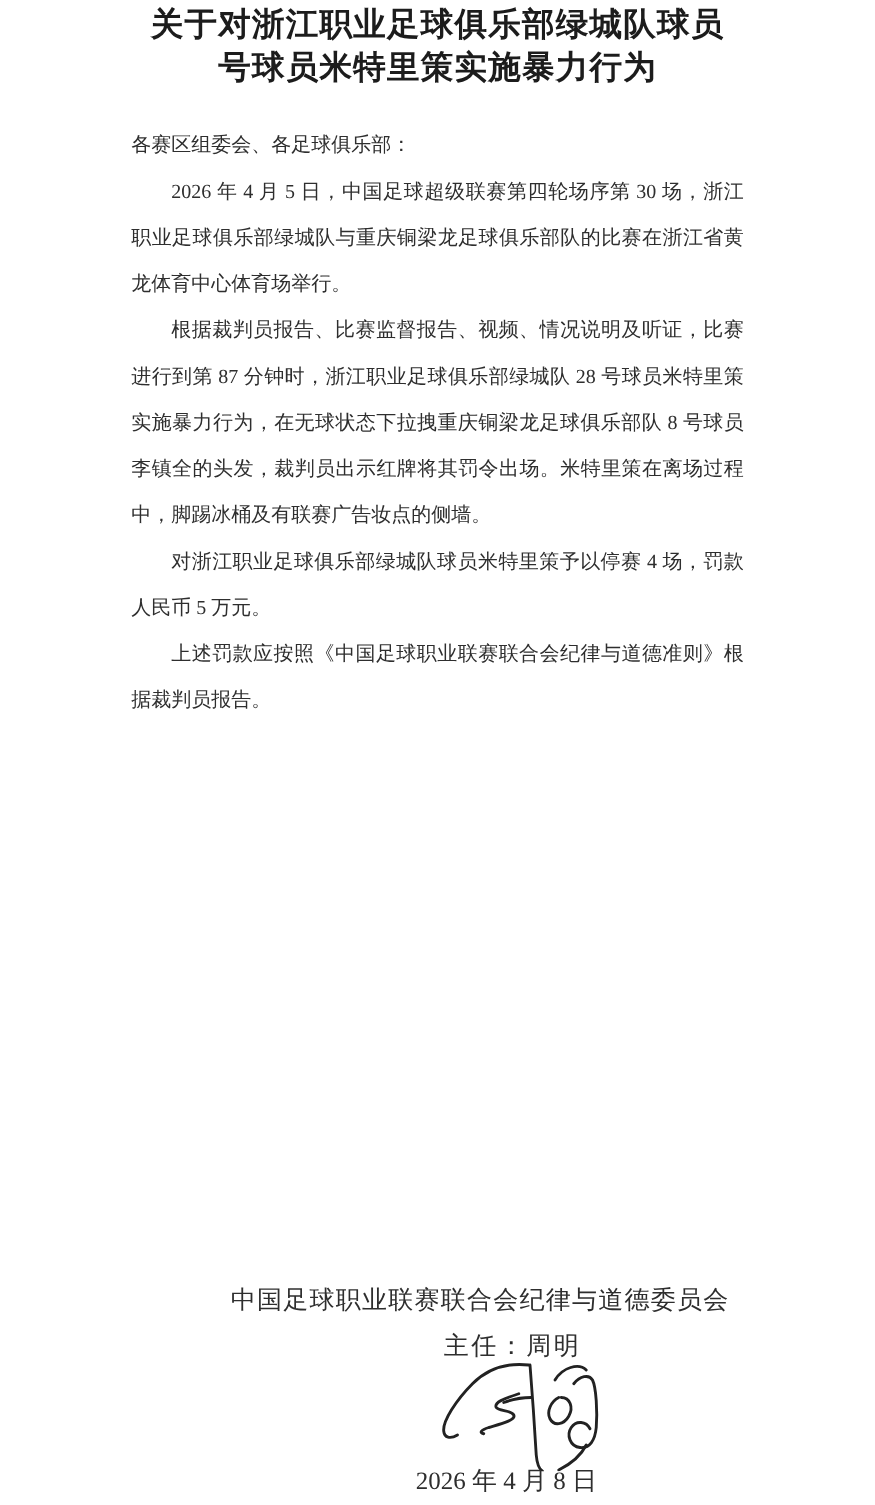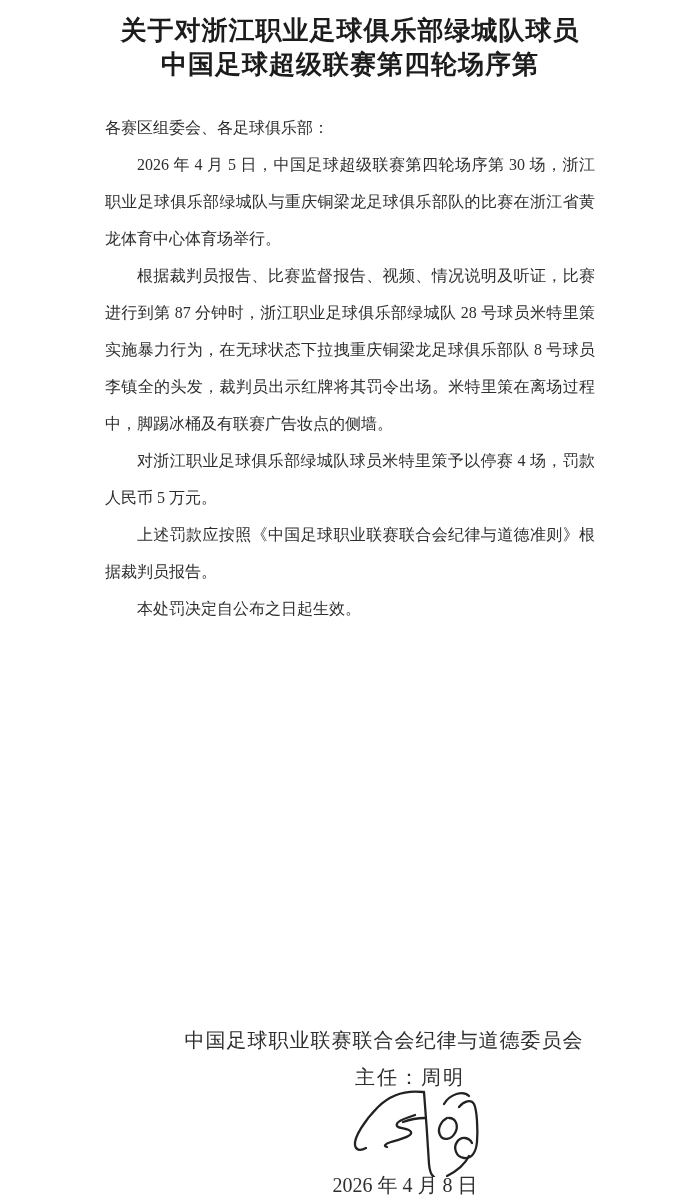--- a/index.html
+++ b/index.html
@@ -11,21 +11,21 @@
     position: relative;
     width: 700px;
     height: 1204px;
     margin: 0 auto;
     background: #ffffff;
     overflow: hidden;
     font-family: "Liberation Serif", "DejaVu Serif", serif;
     color: #2e2e2e;
   }
   .doc-title {
-    padding-top: 14px;
+    padding-top: 3px;
     text-align: center;
     font-size: 26px;
     line-height: 34px;
     font-weight: 700;
     color: #1c1c1c;
     letter-spacing: 1px;
   }
   .content {
     margin: 27px 105px 0 105px;
     width: 490px;
@@ -79,31 +79,30 @@
     line-height: 30px;
   }
 </style>
 </head>
 <body>
 
 <div class="page">
 
   <header class="doc-title">
     <div>关于对浙江职业足球俱乐部绿城队球员</div>
-    <div>中国足球超级联赛第四轮场序第</div>
+    <div>号球员米特里策实施暴力行为</div>
   </header>
 
   <main class="content">
     <p class="salutation">各赛区组委会、各足球俱乐部：</p>
     <div>
         <p class="para">2026 年 4 月 5 日，中国足球超级联赛第四轮场序第 30 场，浙江职业足球俱乐部绿城队与重庆铜梁龙足球俱乐部队的比赛在浙江省黄龙体育中心体育场举行。</p>
         <p class="para">根据裁判员报告、比赛监督报告、视频、情况说明及听证，比赛进行到第 87 分钟时，浙江职业足球俱乐部绿城队 28 号球员米特里策实施暴力行为，在无球状态下拉拽重庆铜梁龙足球俱乐部队 8 号球员李镇全的头发，裁判员出示红牌将其罚令出场。米特里策在离场过程中，脚踢冰桶及有联赛广告妆点的侧墙。</p>
         <p class="para">对浙江职业足球俱乐部绿城队球员米特里策予以停赛 4 场，罚款人民币 5 万元。</p>
         <p class="para">上述罚款应按照《中国足球职业联赛联合会纪律与道德准则》根据裁判员报告。</p>
-        <p class="para">本处罚决定自公布之日起生效。</p>
       </div>
   </main>
 
   <div class="committee-line">中国足球职业联赛联合会纪律与道德委员会</div>
 
   <div class="signer-line">主任：周明</div>
 
   <div class="signature-wrap">
     <svg width="150" height="95" viewBox="0 0 150 95" fill="none" stroke="#222222" stroke-width="2.3" stroke-linecap="round" stroke-linejoin="round">
       <path d="M 78,10 C 60,8 45,13 33,25 C 20,38 9,55 10,63 C 10.5,68 15,69.5 21,66"></path>

